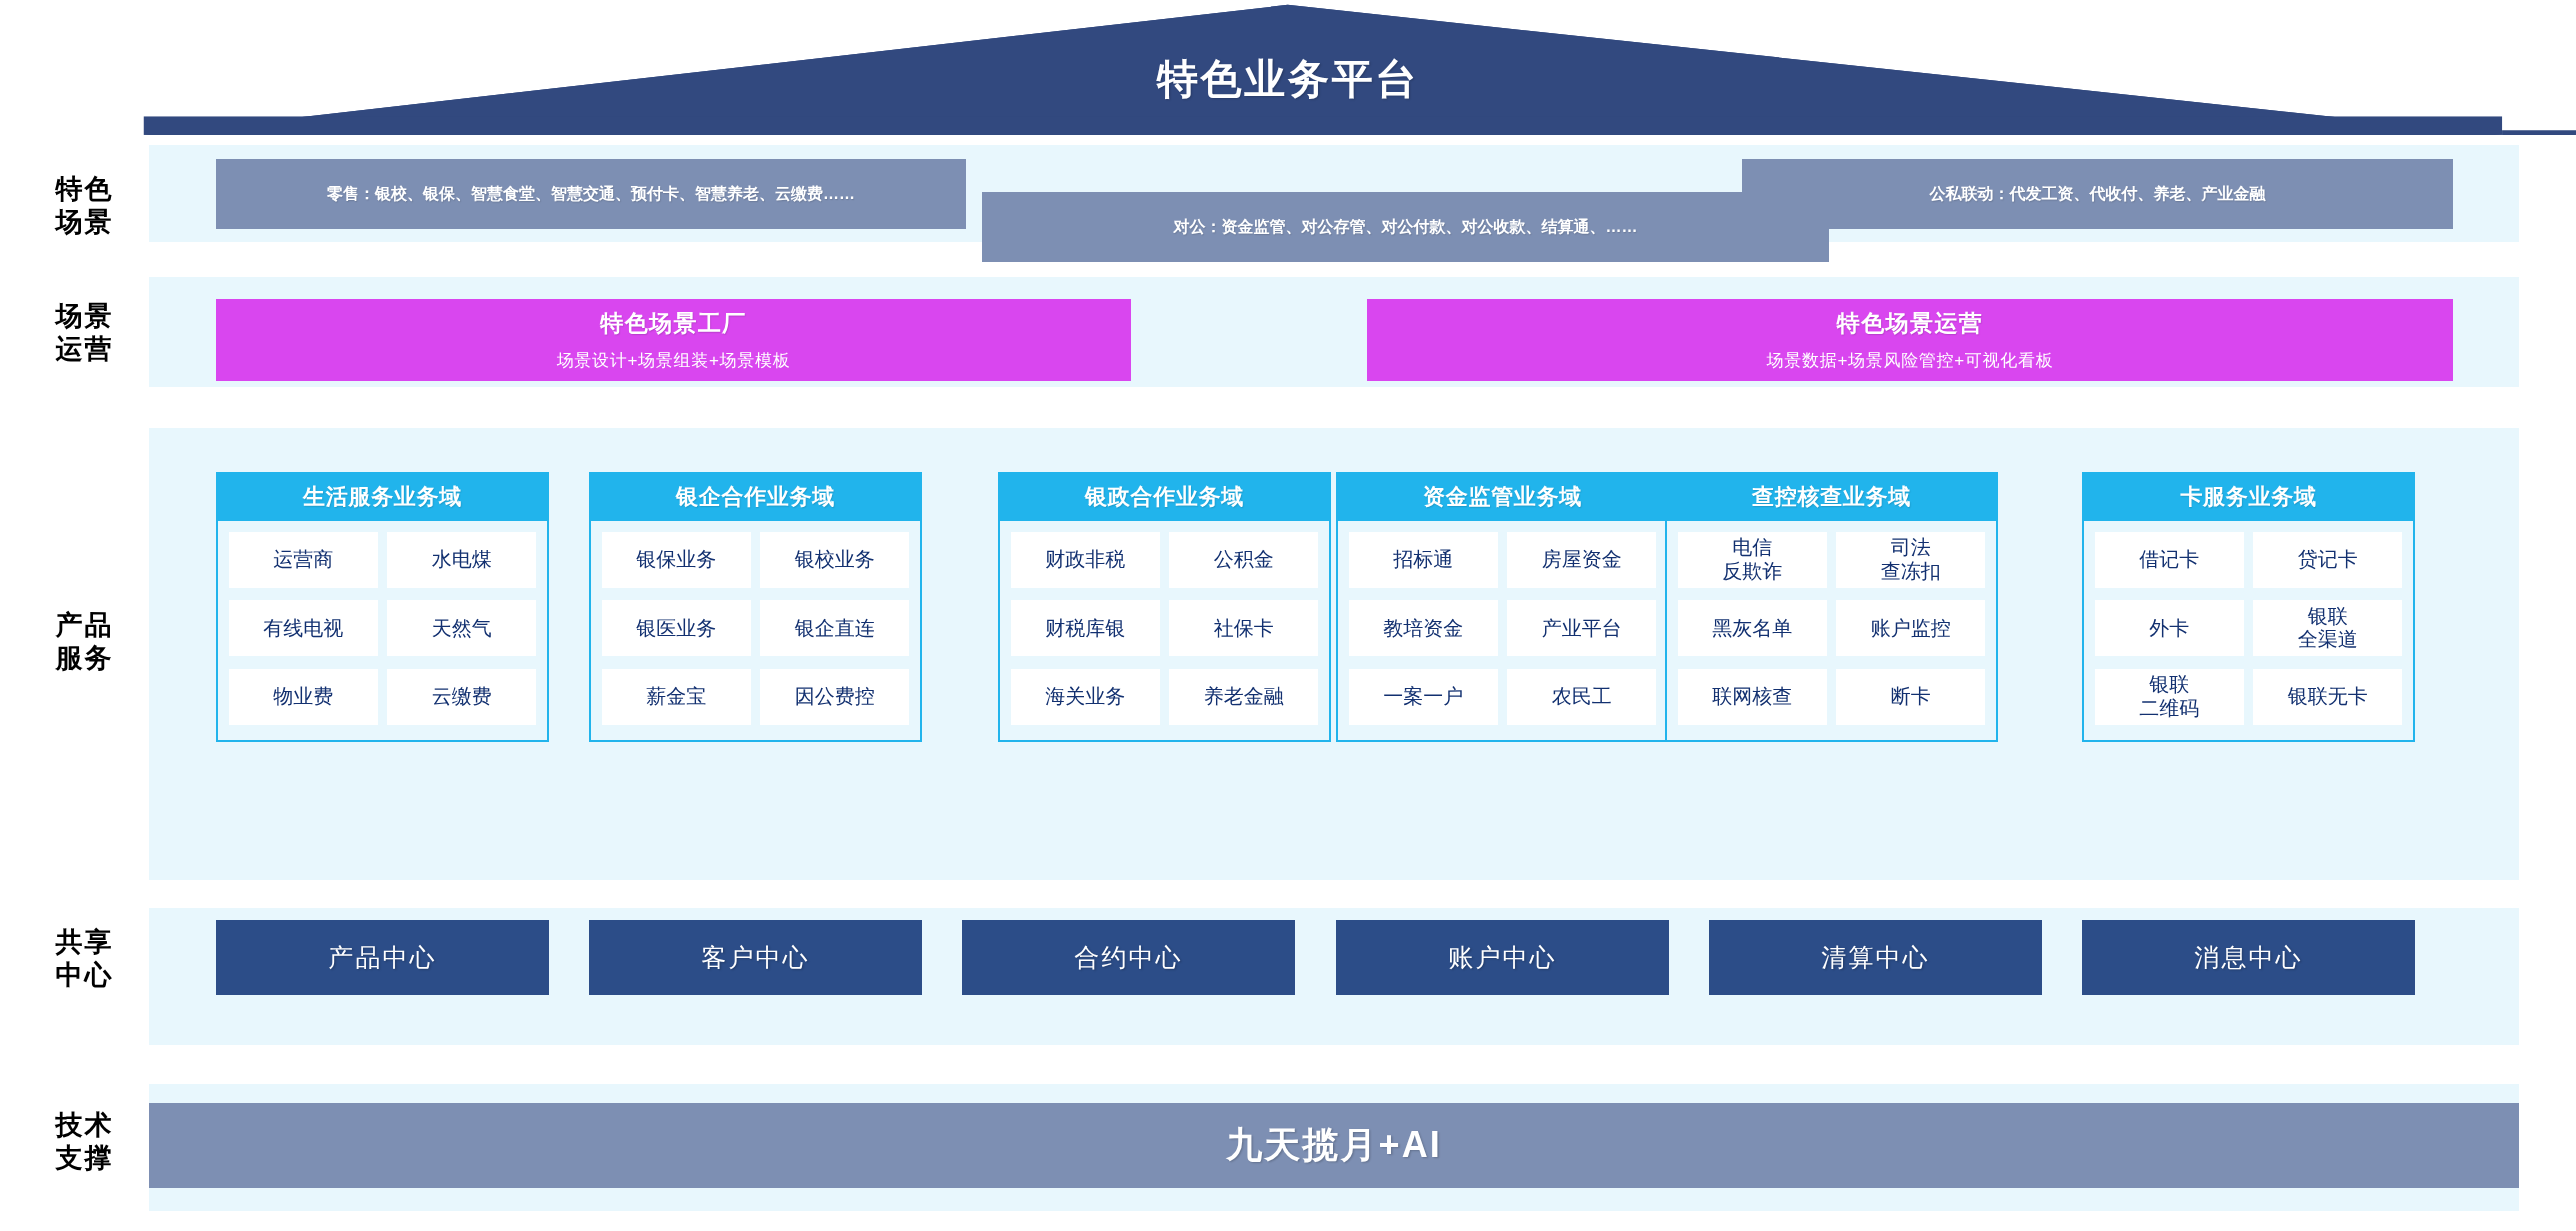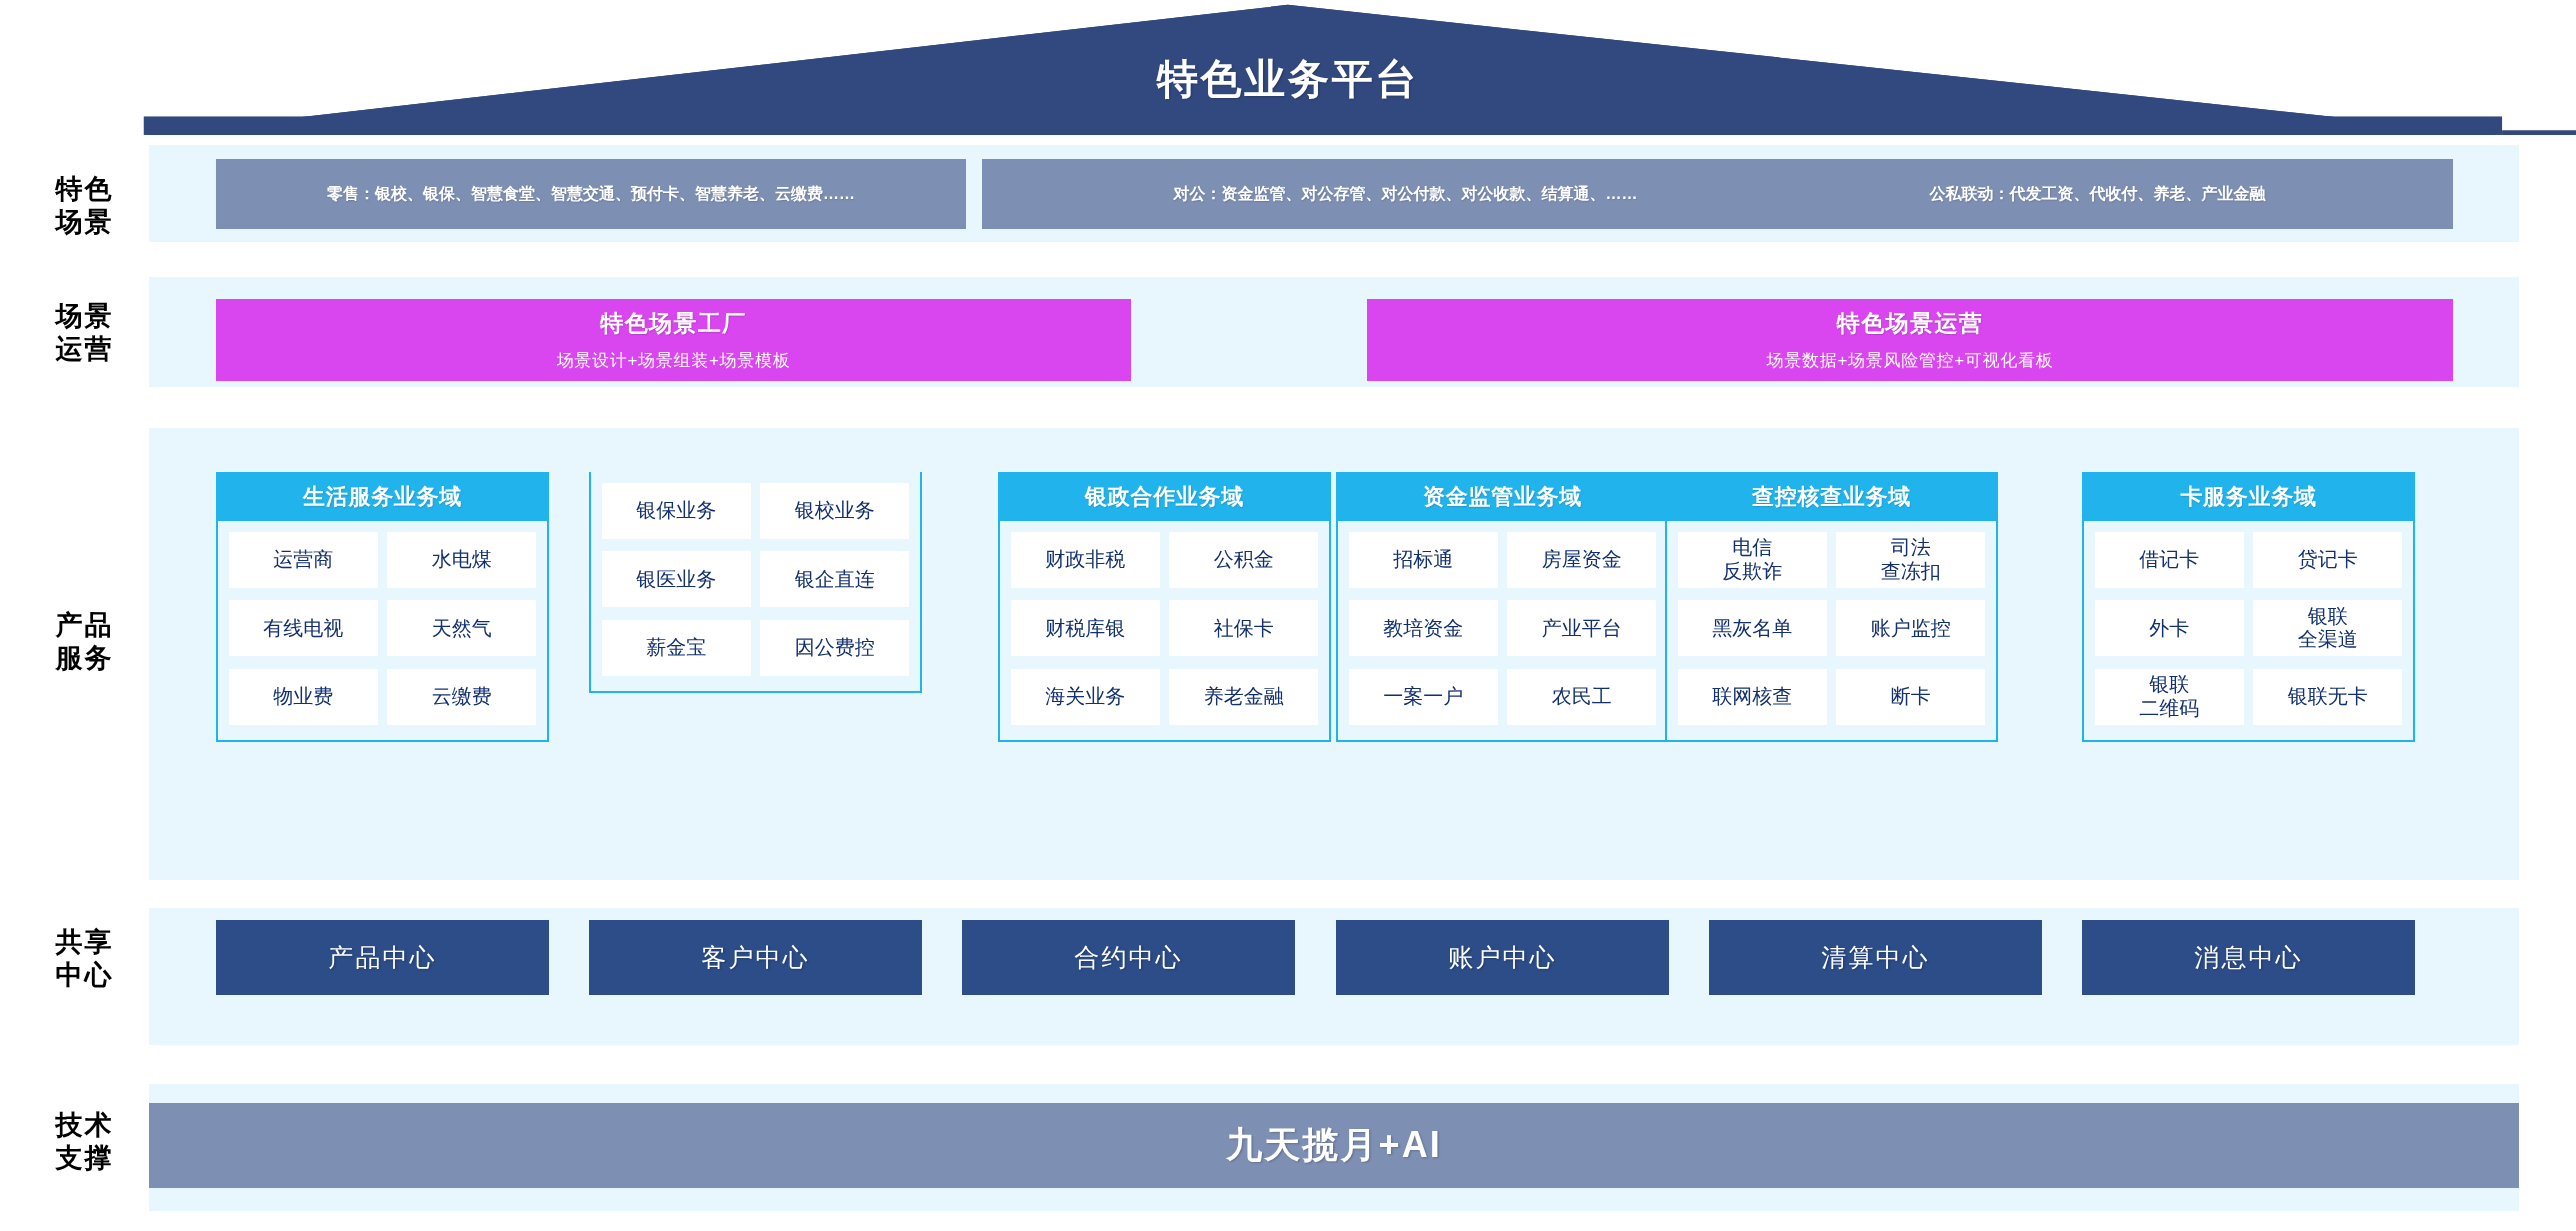--- a/index.html
+++ b/index.html
@@ -40,21 +40,21 @@
     color:#ffffff;
     font-size:16px;font-weight:bold;
     line-height:1.35;
     display:flex;align-items:center;justify-content:center;
     text-align:center;
     padding:0 9.6px;
     box-sizing:border-box;
     text-shadow:0.7px 0.7px 1.4px rgba(0,0,0,.15);
   }
   #sc-box-0{left:216px;width:750px;}
-  #sc-box-1{left:982px;width:847px;}
+  #sc-box-1{left:982px;width:847px;margin-top:33px;}
   #sc-box-2{left:1742px;width:711px;}
   
   #oper-band{left:149px;top:277px;width:2370px;height:110px;}
   .oper-box{
     position:absolute;top:299px;height:82px;
     background:#d946ef;
     color:#ffffff;
     display:flex;flex-direction:column;align-items:center;justify-content:center;
     box-sizing:border-box;
   }
@@ -159,20 +159,21 @@
       <div class="prod-body">
         <div class="prod-item">运营商</div>
         <div class="prod-item">水电煤</div>
         <div class="prod-item">有线电视</div>
         <div class="prod-item">天然气</div>
         <div class="prod-item">物业费</div>
         <div class="prod-item">云缴费</div>
       </div>
     </div>
     <div class="prod-col" style="left: 589px;">
+      <div class="prod-head">银企合作业务域</div>
       <div class="prod-body">
         <div class="prod-item">银保业务</div>
         <div class="prod-item">银校业务</div>
         <div class="prod-item">银医业务</div>
         <div class="prod-item">银企直连</div>
         <div class="prod-item">薪金宝</div>
         <div class="prod-item">因公费控</div>
       </div>
     </div>
     <div class="prod-col" style="left: 962px; margin-left: 36px;">

